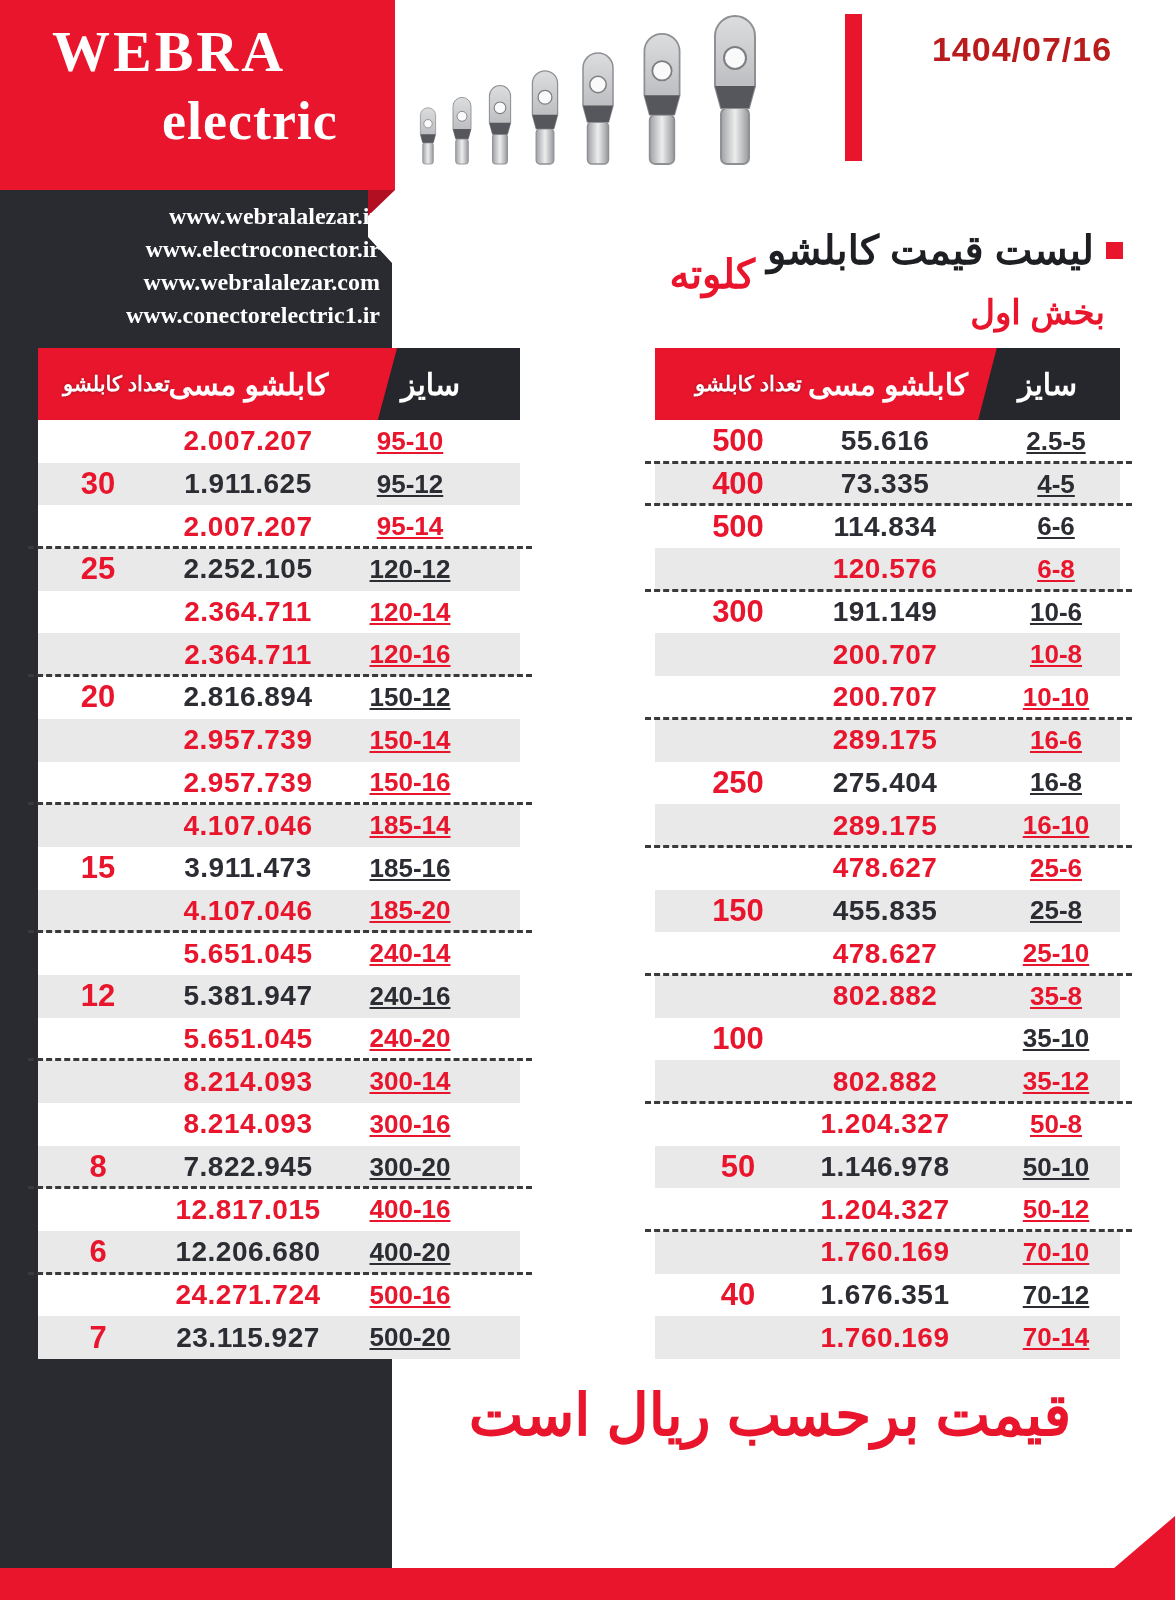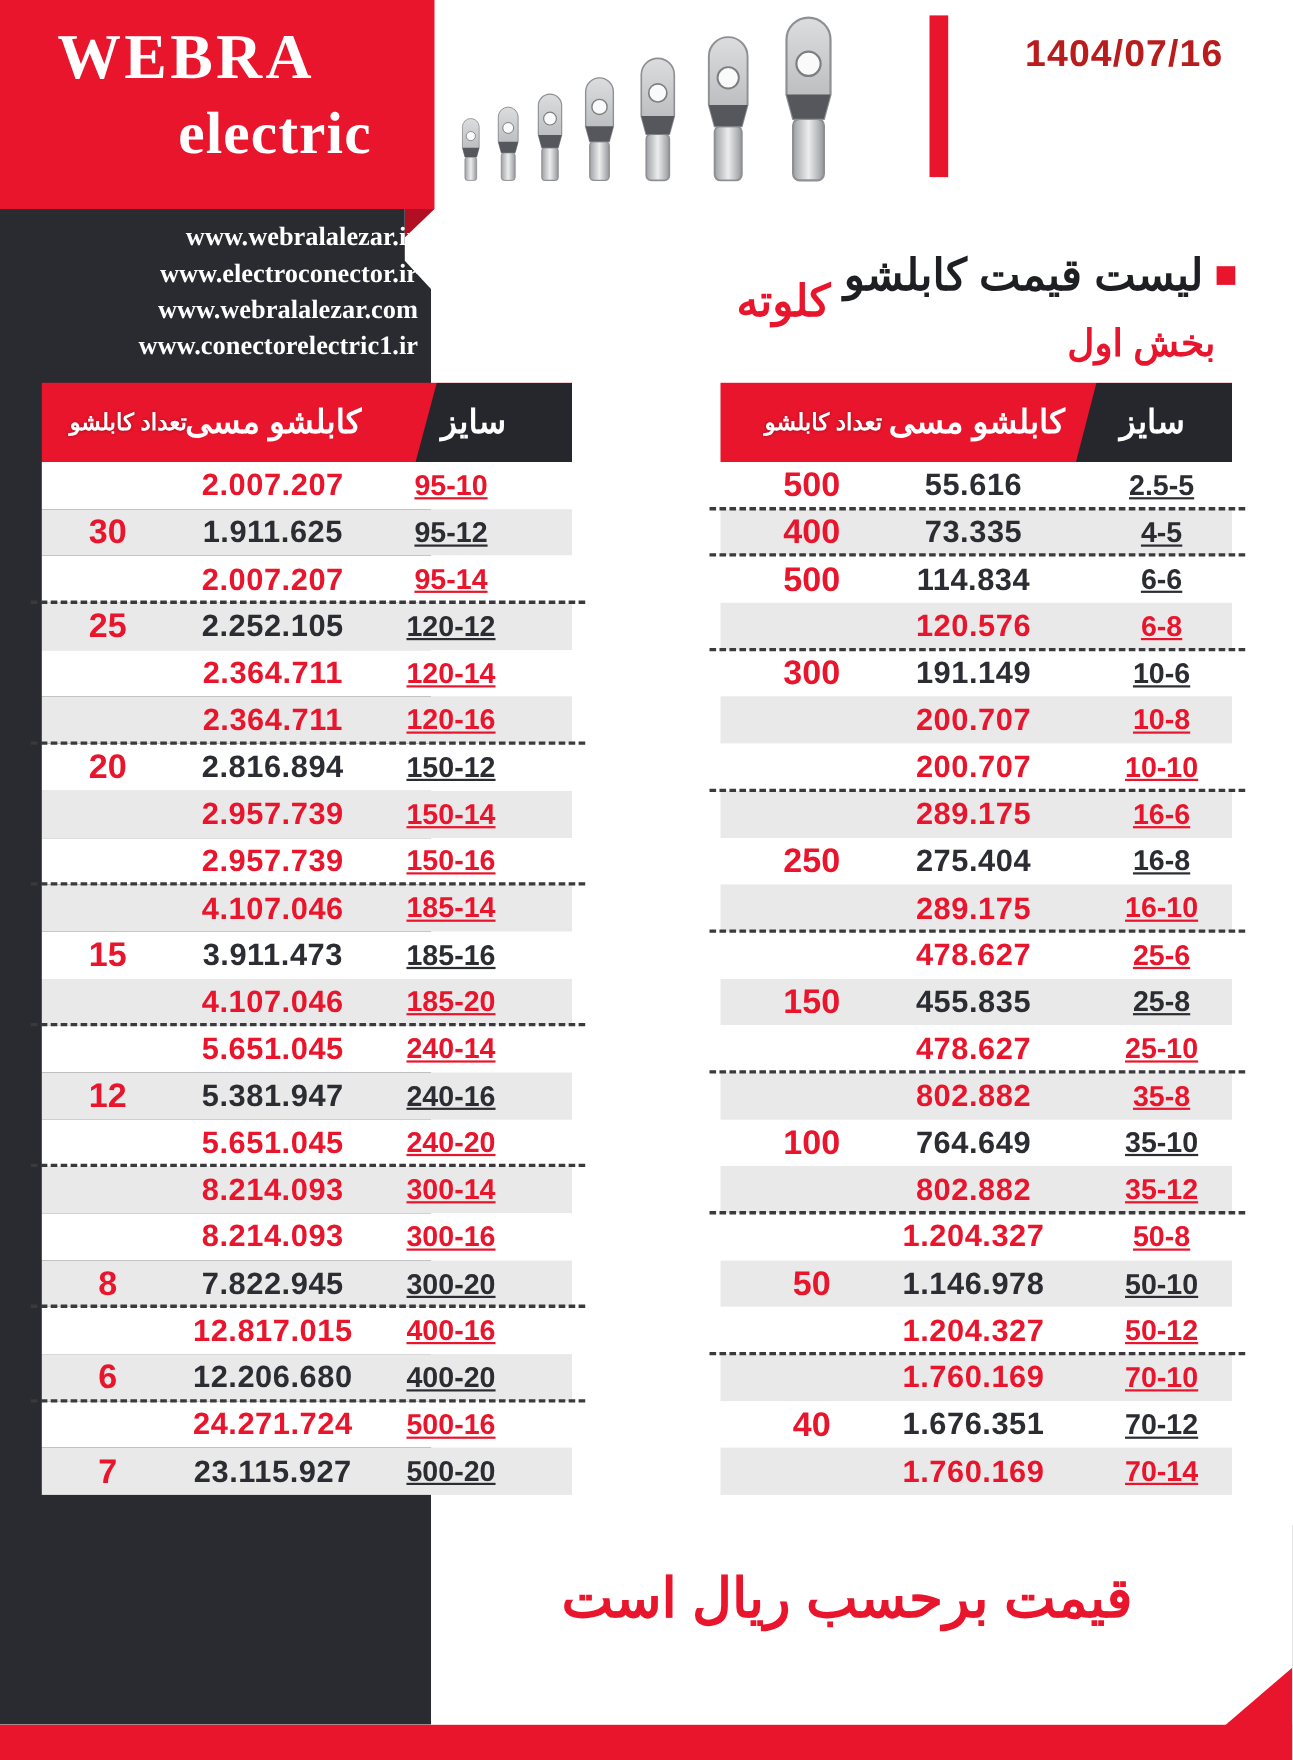--- a/index.html
+++ b/index.html
@@ -62,21 +62,21 @@
   .tbl-left  .qty{left:0;width:120px;}
   .tbl-left  .price{left:115px;width:190px;}
   .tbl-left  .size{left:312px;width:120px;}
   .tbl-right .qty{left:0;width:166px;}
   .tbl-right .price{left:130px;width:200px;}
   .tbl-right .size{left:330px;width:142px;}
   .dash-top::before{content:"";position:absolute;left:-10px;right:-12px;top:-2px;
           border-top:3px dashed #3a3a3c;z-index:3;}
 
   
-  .footer-note{left:400px;top:1424px;width:740px;text-align:center;font-size:50px;
+  .footer-note{left:400px;top:1381px;width:740px;text-align:center;font-size:58px;
           font-weight:bold;color:#e8152c;direction:rtl;}
   .bottom-bar{left:0;top:1568px;width:1175px;height:32px;background:#e8152c;}
   .bottom-wedge{left:1113px;top:1516px;width:62px;height:53px;background:#e8152c;
           clip-path:polygon(100% 0,100% 100%,0 100%);}
 
   .lugs{left:400px;top:8px;width:380px;height:168px;}
 </style>
 </head>
 <body>
 
@@ -360,21 +360,20 @@
         <div class="cell price">478.627</div>
         <div class="cell size">25-10</div>
       </div>
         <div class="row zebra-b red-row dash-top">
         <div class="cell qty"></div>
         <div class="cell price">802.882</div>
         <div class="cell size">35-8</div>
       </div>
         <div class="row zebra-a">
         <div class="cell qty">100</div>
-        <div class="cell price">764.649</div>
         <div class="cell size">35-10</div>
       </div>
         <div class="row zebra-b red-row">
         <div class="cell qty"></div>
         <div class="cell price">802.882</div>
         <div class="cell size">35-12</div>
       </div>
         <div class="row zebra-a red-row dash-top">
         <div class="cell qty"></div>
         <div class="cell price">1.204.327</div>

